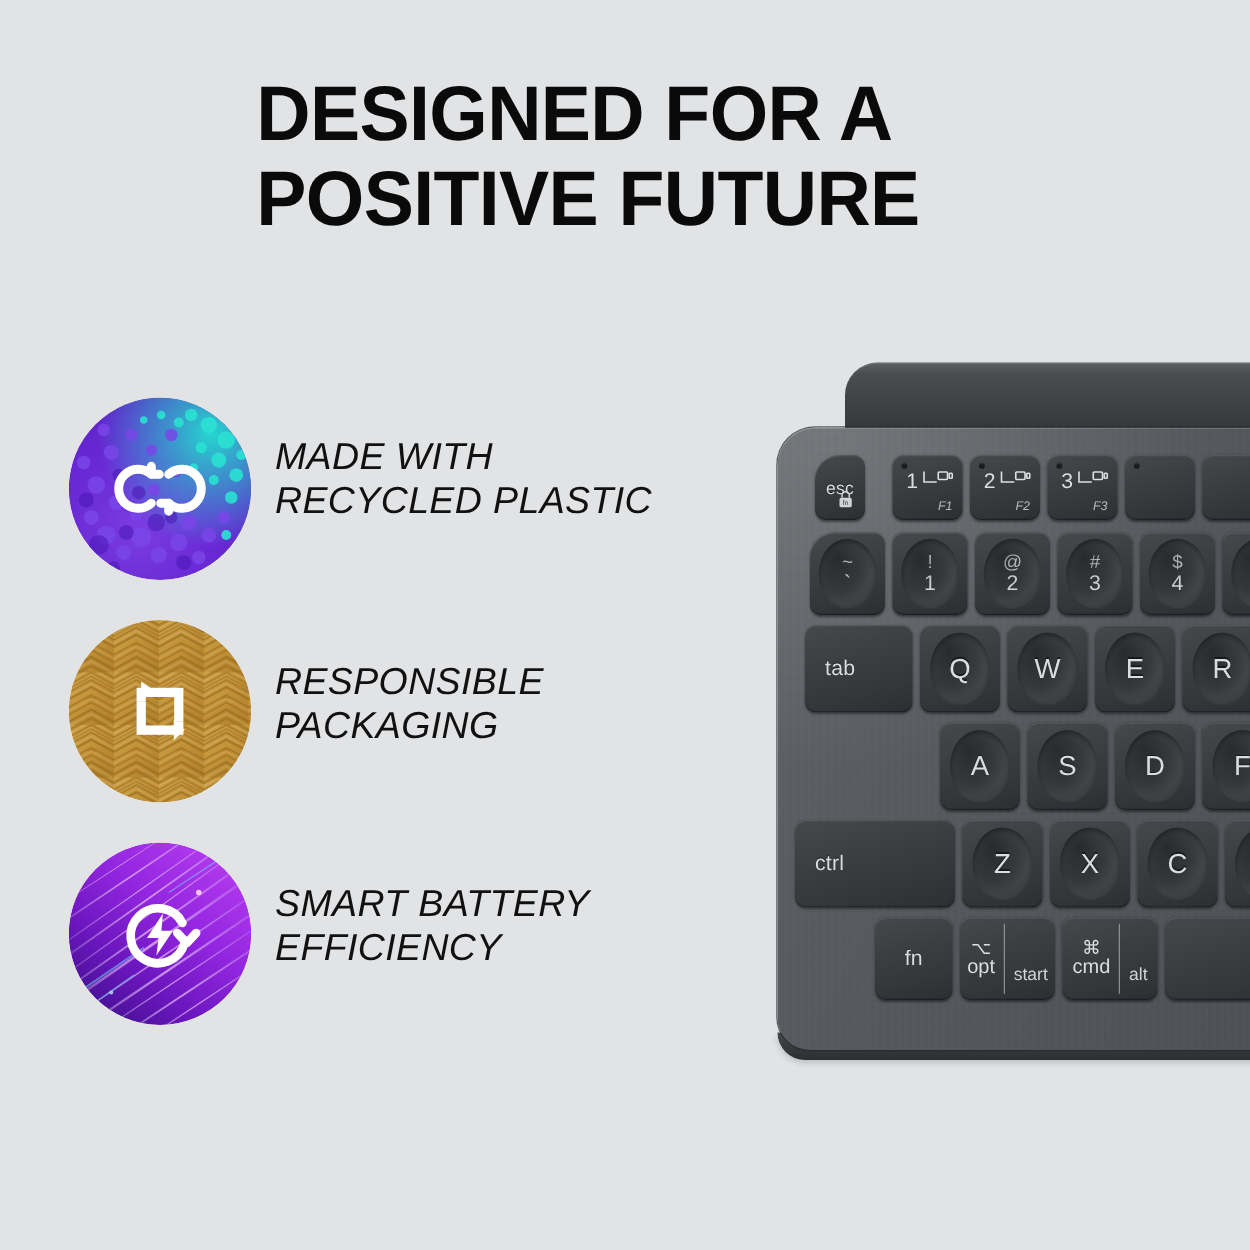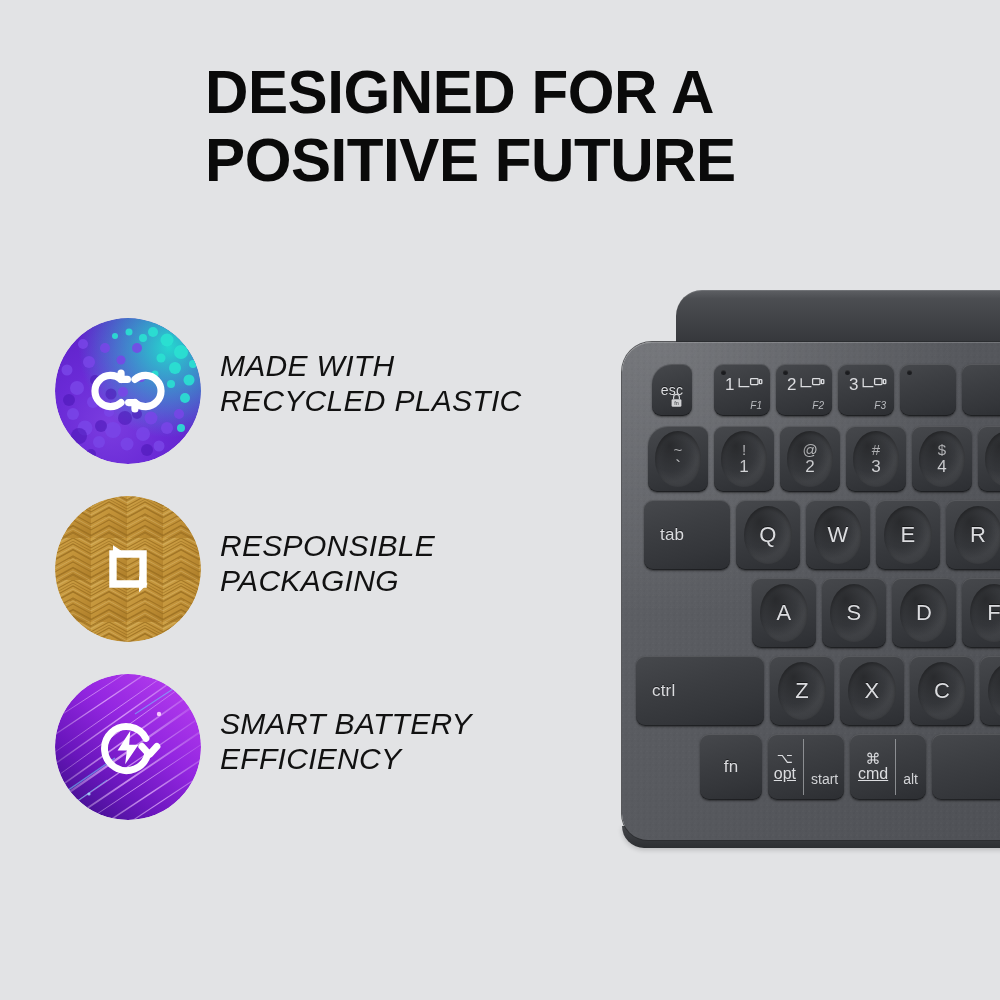--- a/index.html
+++ b/index.html
@@ -240,21 +240,21 @@
   .key.split { justify-content: center; }
   .key.split .sl {
     position: relative; z-index: 2;
     display: flex; align-items: stretch; gap: 0;
   }
   .key.split .left {
     display: flex; flex-direction: column; align-items: center;
     justify-content: center; padding-right: 7px; line-height: 1.05;
   }
   .key.split .left .sym { font-size: 14px; }
-  .key.split .left .txt { font-size: 16px; text-decoration: underline; }
+  .key.split .left .txt { font-size: 16px; }
   .key.split .div {
     width: 1px; background: #9a9ca0; opacity: .85;
     margin: -8px 0;
   }
   .key.split .right {
     display: flex; align-items: center; padding-left: 7px;
     font-size: 14px; color: #d2d3d6; margin-top: 24px;
   }
   .key.split.cmdk .left .sym { font-size: 15px; }
 </style>

